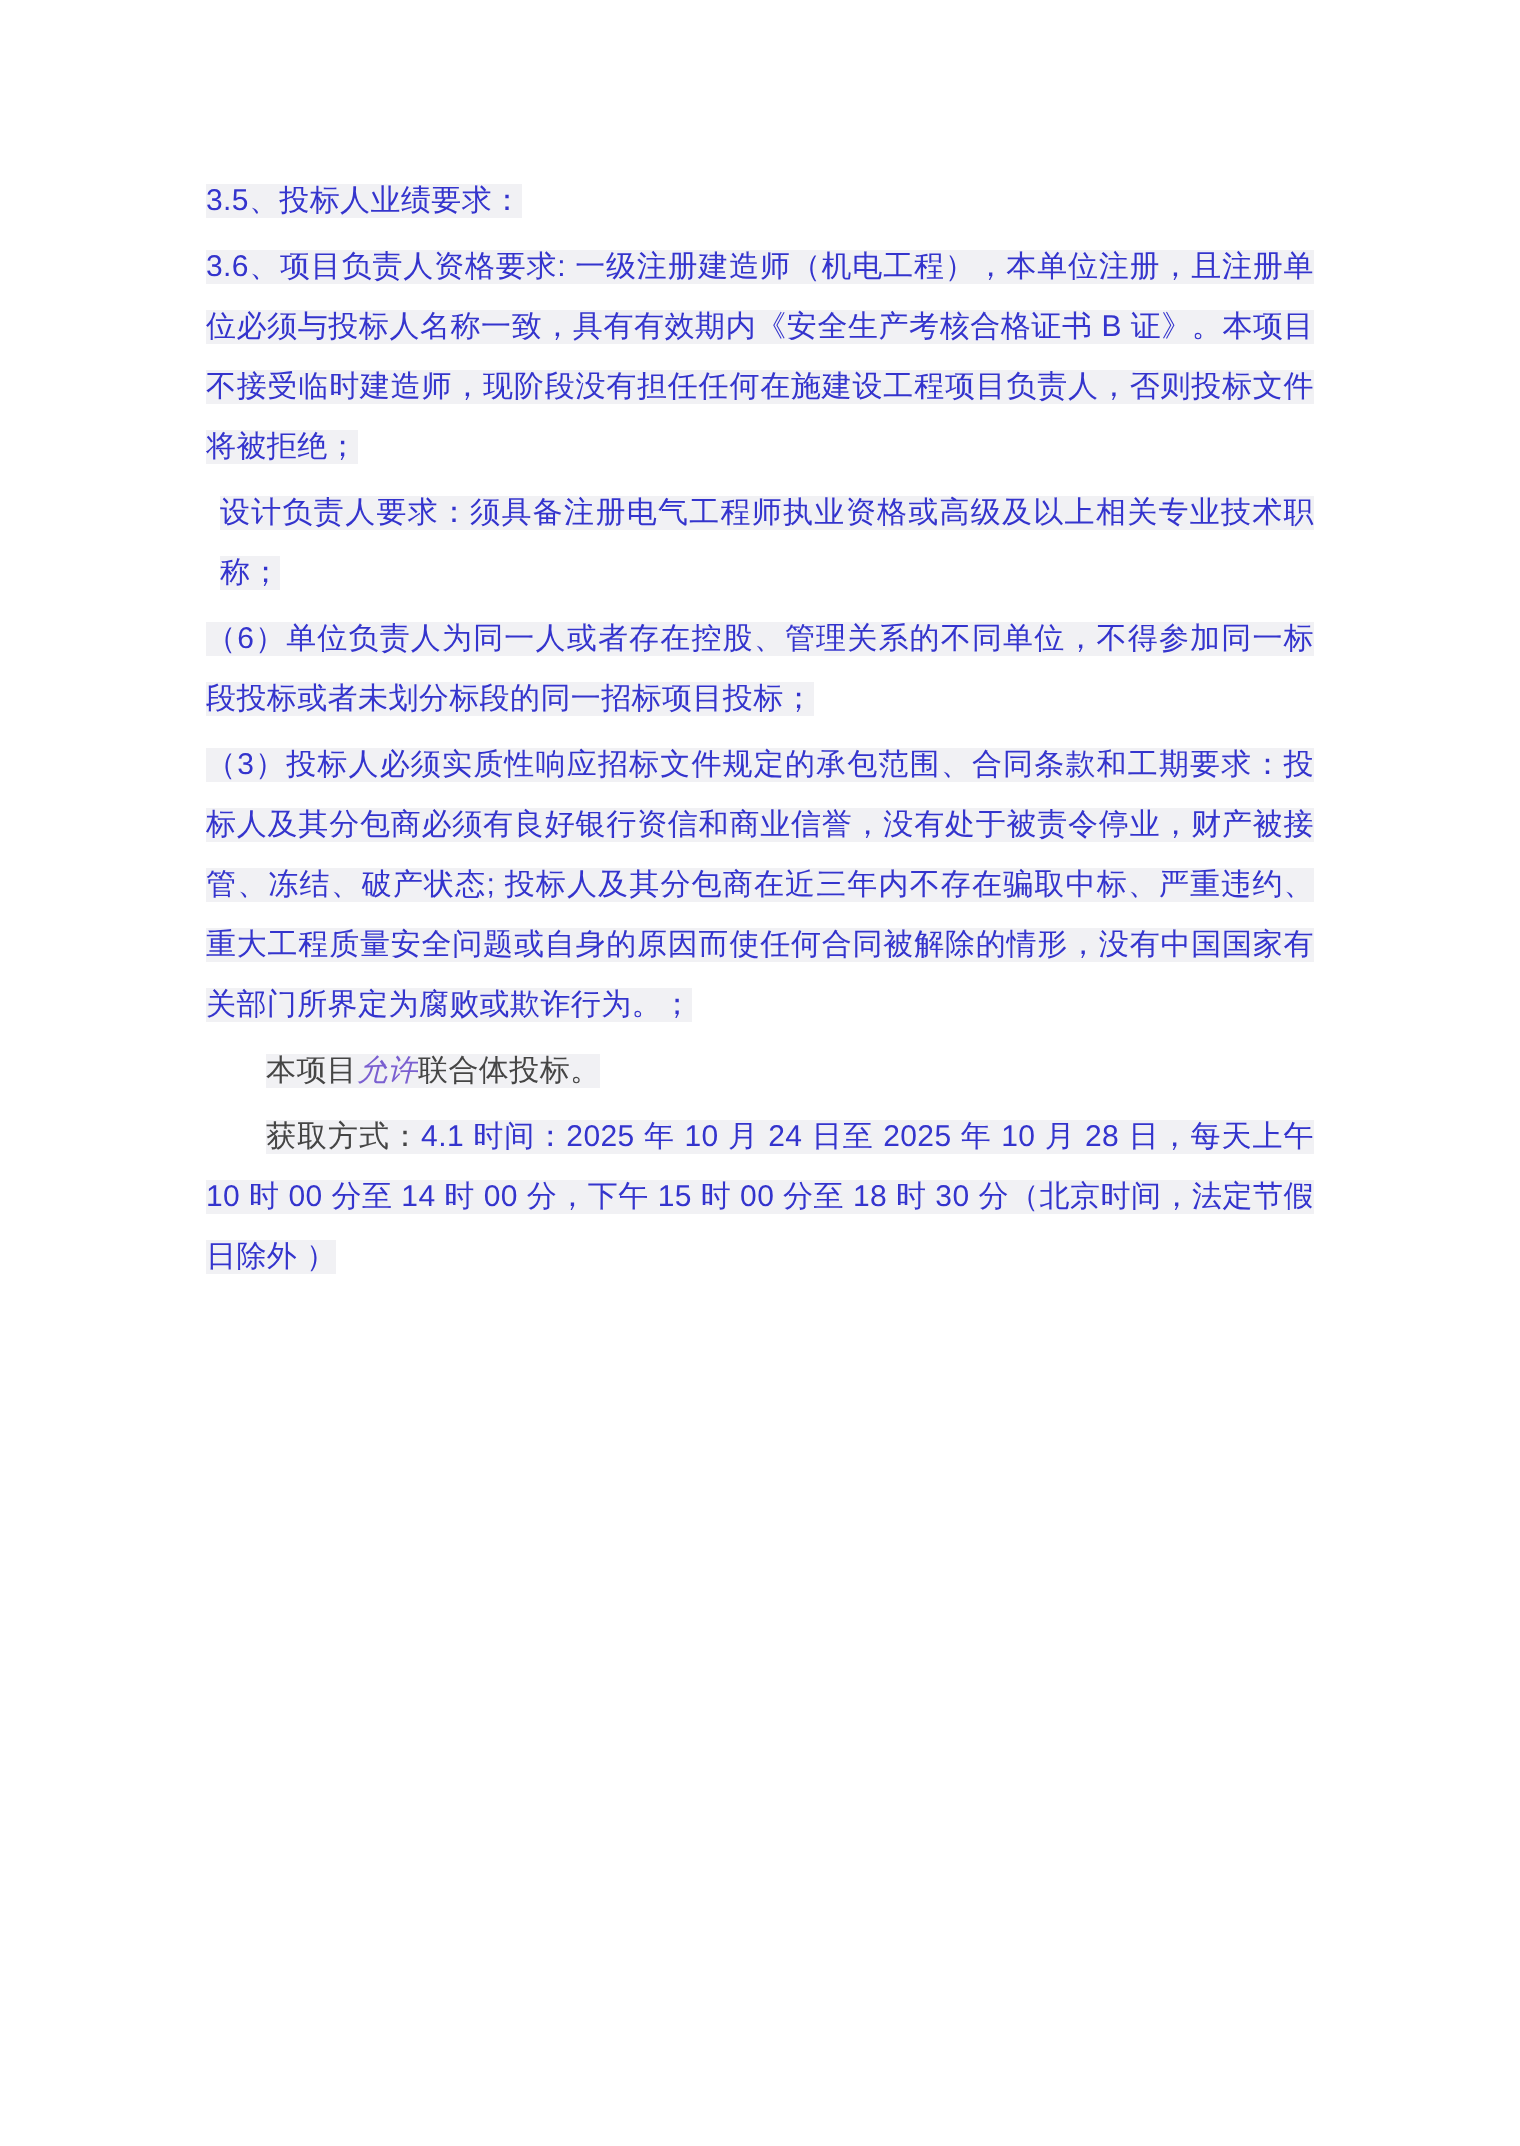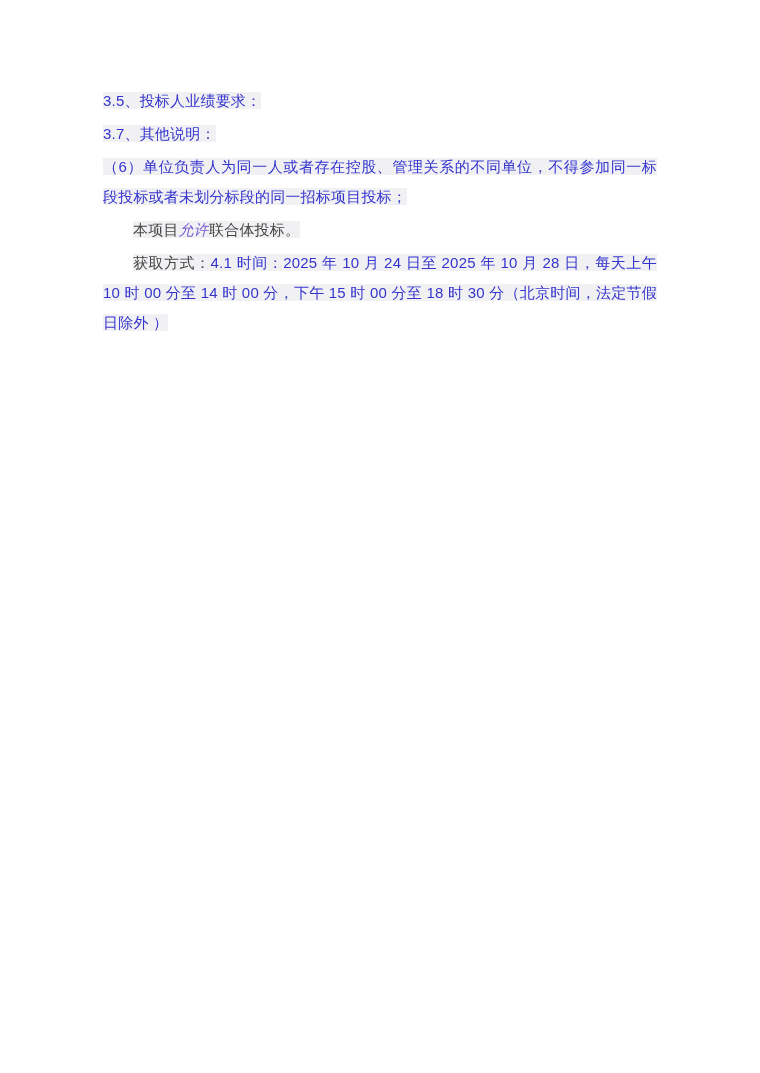--- a/index.html
+++ b/index.html
@@ -42,27 +42,29 @@
   }
 </style>
 </head>
 <body>
 
 <div class="page">
 
   <p class="blue"><span class="hl">3.5、投标人业绩要求：</span></p>
 
 
+  <p class="blue"><span class="hl">3.6、项目负责人资格要求: 一级注册建造师（机电工程），本单位注册，且注册单位必须与投标人名称一致，具有有效期内《安全生产考核合格证书 B 证》。本项目不接受临时建造师，现阶段没有担任任何在施建设工程项目负责人，否则投标文件将被拒绝；</span></p>
 
+  <p class="blue half-indent"><span class="hl">设计负责人要求：须具备注册电气工程师执业资格或高级及以上相关专业技术职称；</span></p>
 
-  <p class="blue"><span class="hl">3.7、其他说明：</span></p>
 
 
   <p class="blue"><span class="hl">（6）单位负责人为同一人或者存在控股、管理关系的不同单位，不得参加同一标段投标或者未划分标段的同一招标项目投标；</span></p>
 
+  <p class="blue"><span class="hl">（3）投标人必须实质性响应招标文件规定的承包范围、合同条款和工期要求：投标人及其分包商必须有良好银行资信和商业信誉，没有处于被责令停业，财产被接管、冻结、破产状态; 投标人及其分包商在近三年内不存在骗取中标、严重违约、重大工程质量安全问题或自身的原因而使任何合同被解除的情形，没有中国国家有关部门所界定为腐败或欺诈行为。；</span></p>
 
   <p class="gray indent"><span class="hl">本项目</span><span class="hl em-italic">允许</span><span class="hl">联合体投标。</span></p>
 
 
 
   <p class="indent"><span class="hl gray">获取方式：</span><span class="hl blue">4.1 时间：2025 年 10 月  24 日至 2025 年 10 月 28 日，每天上午 10 时 00 分至 14 时 00 分，下午 15 时 00 分至 18 时 30 分（北京时间，法定节假日除外 ）</span></p>
 
 </div>
 
 </body></html>

